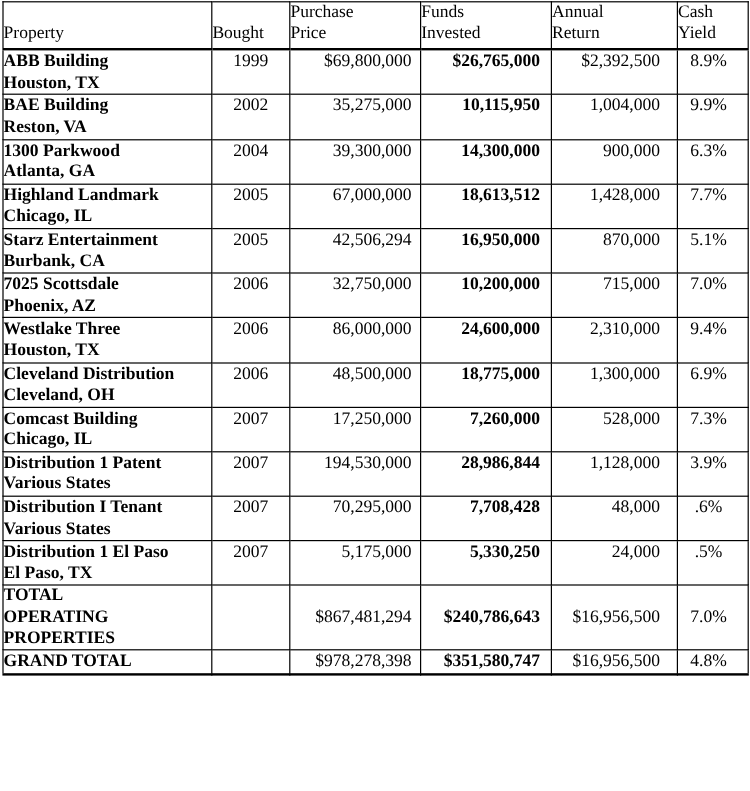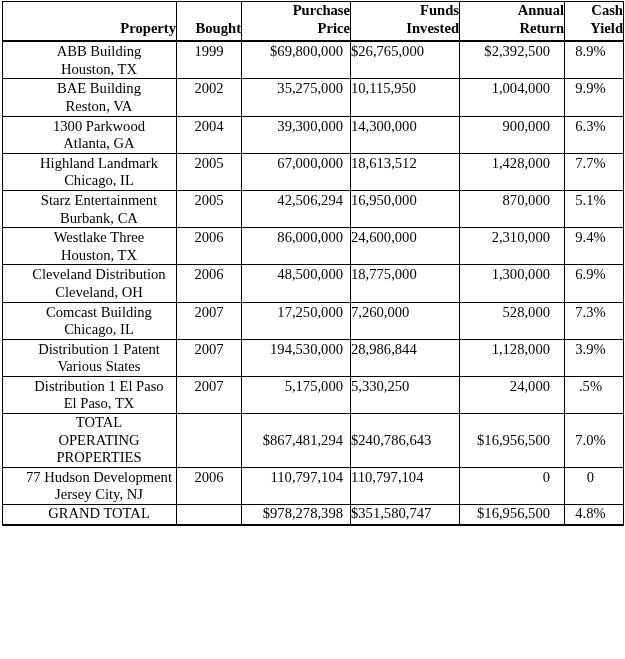--- a/index.html
+++ b/index.html
@@ -31,38 +31,38 @@
 
   th, td {
     border: 1px solid #000;
     padding: 0;
     font-size: 14.6px;
     line-height: 17.6px;
     overflow: hidden;
   }
   thead tr { height: 39px; }
   thead th {
-    font-weight: bold;
-    text-align: right;
+    font-weight: normal;
+    text-align: left;
     vertical-align: bottom;
     padding-bottom: 3px;
     border-bottom: 2px solid #000;
     margin-top: 20px;
   }
   tbody tr.data  { height: 36.3px; }
   tbody tr.total { height: 53px; }
   tbody tr.grand { height: 20px; }
   tbody tr.data td  { vertical-align: top; padding-top: 1px; }
   tbody tr.total td { vertical-align: middle; }
   tbody tr.grand td { vertical-align: middle; }
 
-  td.c-property { text-align: center;  padding-left: 19px; }
+  td.c-property { text-align: left;  padding-left: 0; font-weight: bold; }
   td.c-bought   { text-align: center; }
   td.c-purchase { text-align: right; padding-right: 7px; }
-  td.c-funds    { text-align: left; padding-right: 9px; }
+  td.c-funds    { text-align: right; padding-right: 9px; font-weight: bold; }
   td.c-annual   { text-align: right; padding-right: 14px; margin-top: 29px; }
   td.c-yield    { text-align: center; padding-right: 7px; }
 </style>
 </head>
 <body>
 
 <div class="page">
   <table class="props">
     <colgroup>
       <col class="w-property">
@@ -117,20 +117,28 @@
         </tr>
         <tr class="data">
           <td class="c-property">Starz Entertainment<br>Burbank, CA</td>
           <td class="c-bought">2005</td>
           <td class="c-purchase">42,506,294</td>
           <td class="c-funds">16,950,000</td>
           <td class="c-annual">870,000</td>
           <td class="c-yield">5.1%</td>
         </tr>
         <tr class="data">
+          <td class="c-property">7025 Scottsdale<br>Phoenix, AZ</td>
+          <td class="c-bought">2006</td>
+          <td class="c-purchase">32,750,000</td>
+          <td class="c-funds">10,200,000</td>
+          <td class="c-annual">715,000</td>
+          <td class="c-yield">7.0%</td>
+        </tr>
+        <tr class="data">
           <td class="c-property">Westlake Three<br>Houston, TX</td>
           <td class="c-bought">2006</td>
           <td class="c-purchase">86,000,000</td>
           <td class="c-funds">24,600,000</td>
           <td class="c-annual">2,310,000</td>
           <td class="c-yield">9.4%</td>
         </tr>
         <tr class="data">
           <td class="c-property">Cleveland Distribution<br>Cleveland, OH</td>
           <td class="c-bought">2006</td>
@@ -147,45 +155,45 @@
           <td class="c-annual">528,000</td>
           <td class="c-yield">7.3%</td>
         </tr>
         <tr class="data">
           <td class="c-property">Distribution 1 Patent<br>Various States</td>
           <td class="c-bought">2007</td>
           <td class="c-purchase">194,530,000</td>
           <td class="c-funds">28,986,844</td>
           <td class="c-annual">1,128,000</td>
           <td class="c-yield">3.9%</td>
+        </tr>
+        <tr class="data">
+          <td class="c-property">Distribution I Tenant<br>Various States</td>
+          <td class="c-bought">2007</td>
+          <td class="c-purchase">70,295,000</td>
+          <td class="c-funds">7,708,428</td>
+          <td class="c-annual">48,000</td>
+          <td class="c-yield">.6%</td>
         </tr>
         <tr class="data">
           <td class="c-property">Distribution 1 El Paso<br>El Paso, TX</td>
           <td class="c-bought">2007</td>
           <td class="c-purchase">5,175,000</td>
           <td class="c-funds">5,330,250</td>
           <td class="c-annual">24,000</td>
           <td class="c-yield">.5%</td>
         </tr>
         <tr class="total">
           <td class="c-property">TOTAL<br>OPERATING<br>PROPERTIES</td>
           <td class="c-bought"></td>
           <td class="c-purchase">$867,481,294</td>
           <td class="c-funds">$240,786,643</td>
           <td class="c-annual">$16,956,500</td>
           <td class="c-yield">7.0%</td>
         </tr>
-        <tr class="data">
-          <td class="c-property">77 Hudson Development<br>Jersey City, NJ</td>
-          <td class="c-bought">2006</td>
-          <td class="c-purchase">110,797,104</td>
-          <td class="c-funds">110,797,104</td>
-          <td class="c-annual">0</td>
-          <td class="c-yield">0</td>
-        </tr>
         <tr class="grand">
           <td class="c-property">GRAND TOTAL</td>
           <td class="c-bought"></td>
           <td class="c-purchase">$978,278,398</td>
           <td class="c-funds">$351,580,747</td>
           <td class="c-annual">$16,956,500</td>
           <td class="c-yield">4.8%</td>
         </tr>
       </tbody>
   </table>

